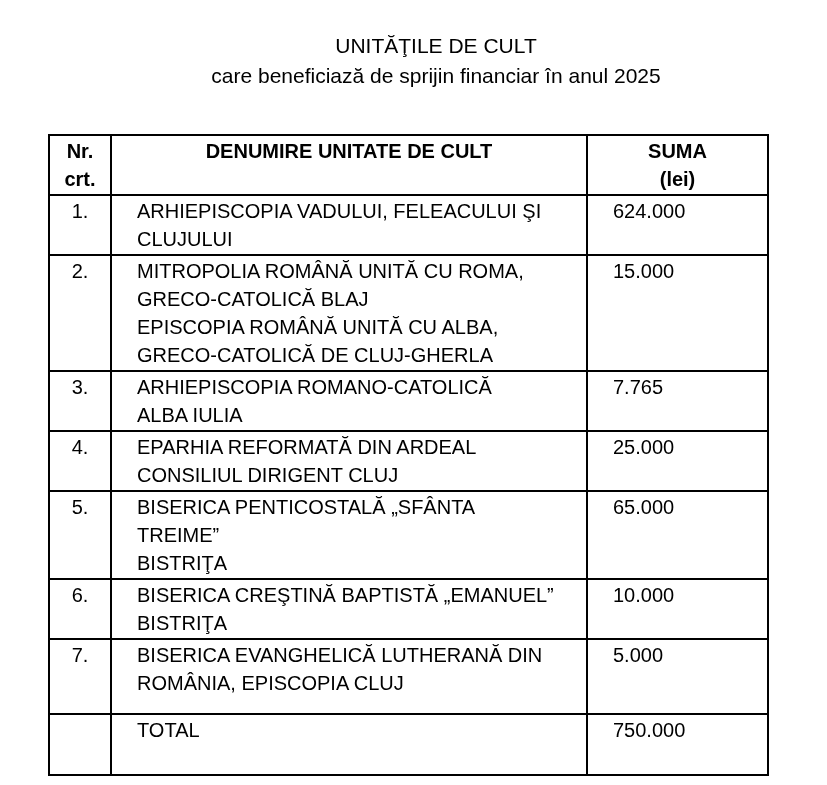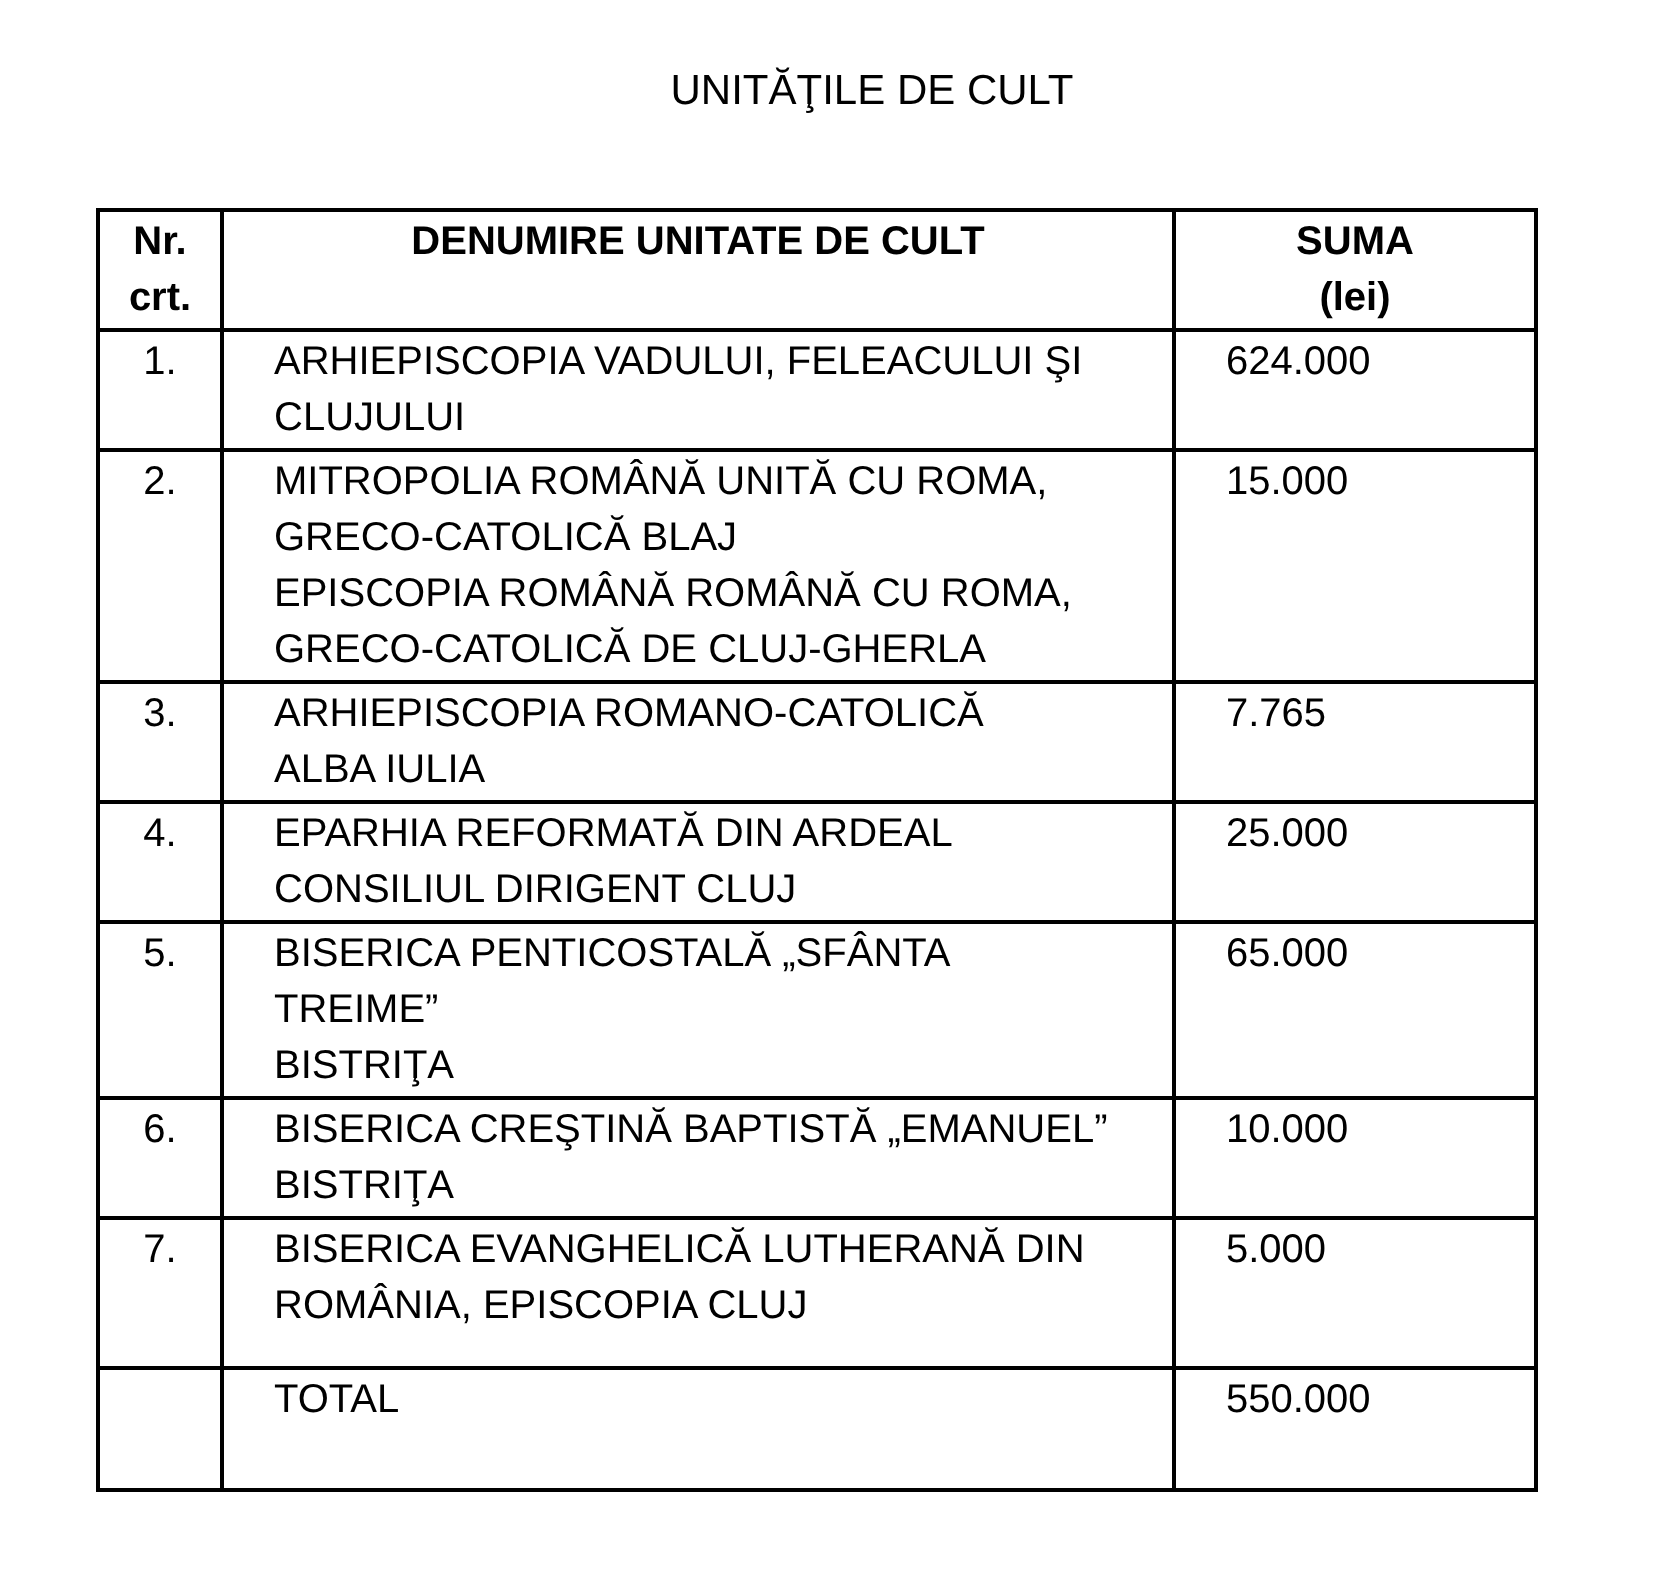--- a/index.html
+++ b/index.html
@@ -63,20 +63,21 @@
   .cult-table tfoot td {
     font-weight: normal;
     height: 61px;
   }
 </style>
 </head>
 <body>
 
 <div class="doc-title">
   <div>UNITĂŢILE DE CULT</div>
+  <div>care beneficiază de sprijin financiar în anul 2025</div>
 </div>
 
 <table class="cult-table">
   <colgroup>
     <col class="c-nr">
     <col class="c-name">
     <col class="c-suma">
   </colgroup>
   <thead>
     <tr>
@@ -98,21 +99,21 @@
           <div>ARHIEPISCOPIA VADULUI, FELEACULUI ŞI</div>
           <div>CLUJULUI</div>
         </td>
     <td class="suma">624.000</td>
   </tr>
       <tr>
     <td class="nr">2.</td>
     <td class="name">
           <div>MITROPOLIA ROMÂNĂ UNITĂ CU ROMA,</div>
           <div>GRECO-CATOLICĂ BLAJ</div>
-          <div>EPISCOPIA ROMÂNĂ ROMÂNĂ CU ROMA,</div>
+          <div>EPISCOPIA ROMÂNĂ UNITĂ CU ALBA,</div>
           <div>GRECO-CATOLICĂ DE CLUJ-GHERLA</div>
         </td>
     <td class="suma">15.000</td>
   </tr>
       <tr>
     <td class="nr">3.</td>
     <td class="name">
           <div>ARHIEPISCOPIA ROMANO-CATOLICĂ</div>
           <div>ALBA IULIA</div>
         </td>
@@ -148,16 +149,16 @@
           <div>BISERICA EVANGHELICĂ LUTHERANĂ DIN</div>
           <div>ROMÂNIA, EPISCOPIA CLUJ</div>
         </td>
     <td class="suma">5.000</td>
   </tr>
     </tbody>
   <tfoot>
     <tr>
       <td class="nr"></td>
       <td class="name">TOTAL</td>
-      <td class="suma">550.000</td>
+      <td class="suma">750.000</td>
     </tr>
   </tfoot>
 </table>
 
 </body></html>

